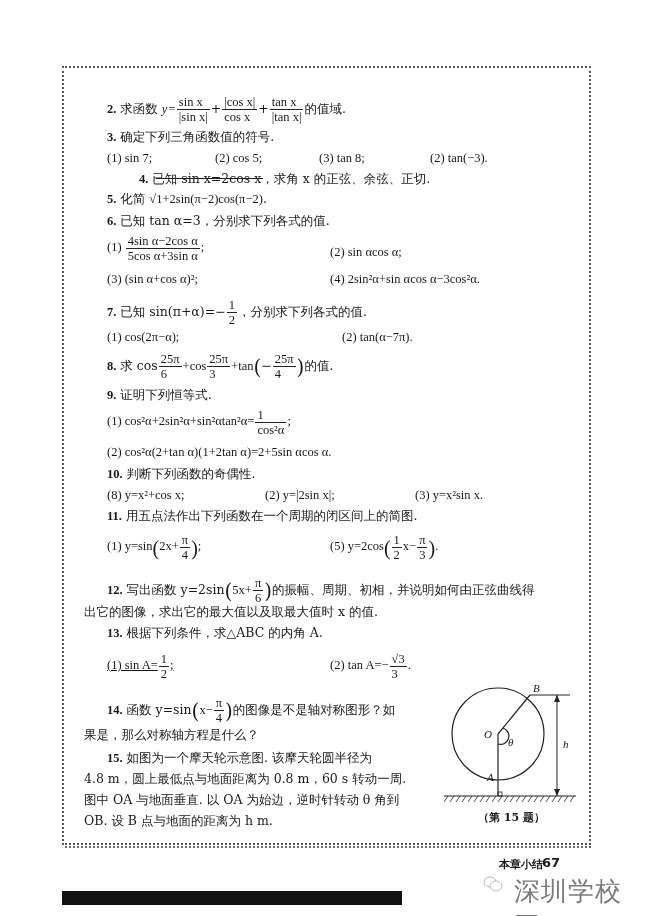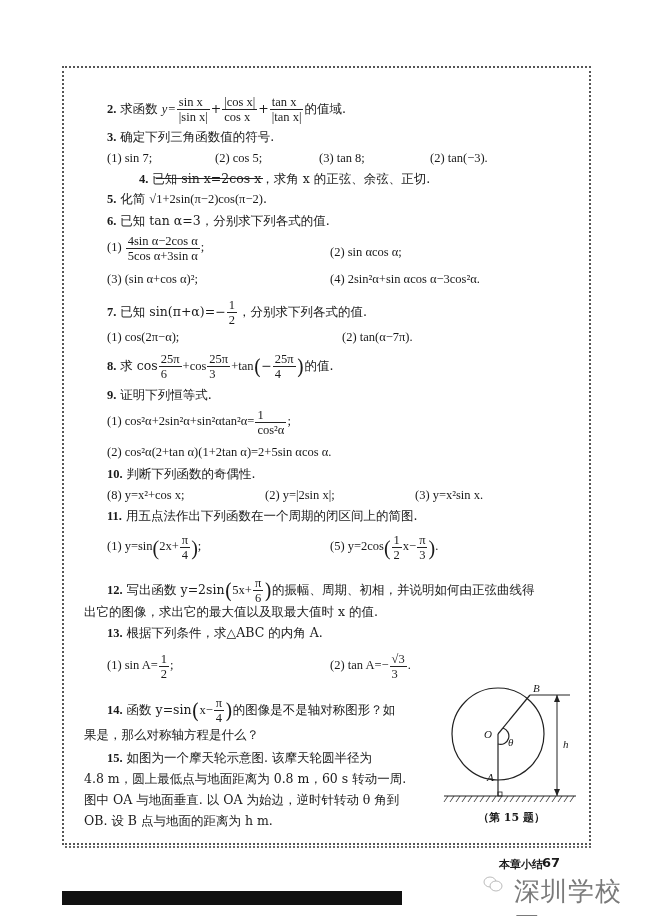--- a/index.html
+++ b/index.html
@@ -112,21 +112,21 @@
 </div>
 
 <div class="line" style="left:107px; top:576px;">
   <span class="num">12.</span> <span>写出函数 y=2sin</span><span class="big">(</span><span class="m">5x+</span><span class="frac m"><span class="top">π</span><span>6</span></span><span class="big">)</span><span>的振幅、周期、初相，并说明如何由正弦曲线得</span>
 </div>
 <div class="line" style="left:84px; top:603px;">出它的图像，求出它的最大值以及取最大值时 x 的值.</div>
 
 <div class="line" style="left:107px; top:624px;">
   <span class="num">13.</span> <span>根据下列条件，求△ABC 的内角 A.</span>
 </div>
-<div class="line m" style="left:107px; top:652px;">
+<div class="line m" style="left:107px; top:652px;text-decoration:underline;">
   <span>(1)  sin A=</span><span class="frac"><span class="top">1</span><span>2</span></span><span>;</span>
 </div>
 <div class="line m" style="left:330px; top:652px;">
   <span>(2)  tan A=−</span><span class="frac"><span class="top">√3</span><span>3</span></span><span>.</span>
 </div>
 
 <div class="line" style="left:107px; top:696px;">
   <span class="num">14.</span> <span>函数 y=sin</span><span class="big">(</span><span class="m">x−</span><span class="frac m"><span class="top">π</span><span>4</span></span><span class="big">)</span><span>的图像是不是轴对称图形？如</span>
 </div>
 <div class="line" style="left:84px; top:726px;">果是，那么对称轴方程是什么？</div>

